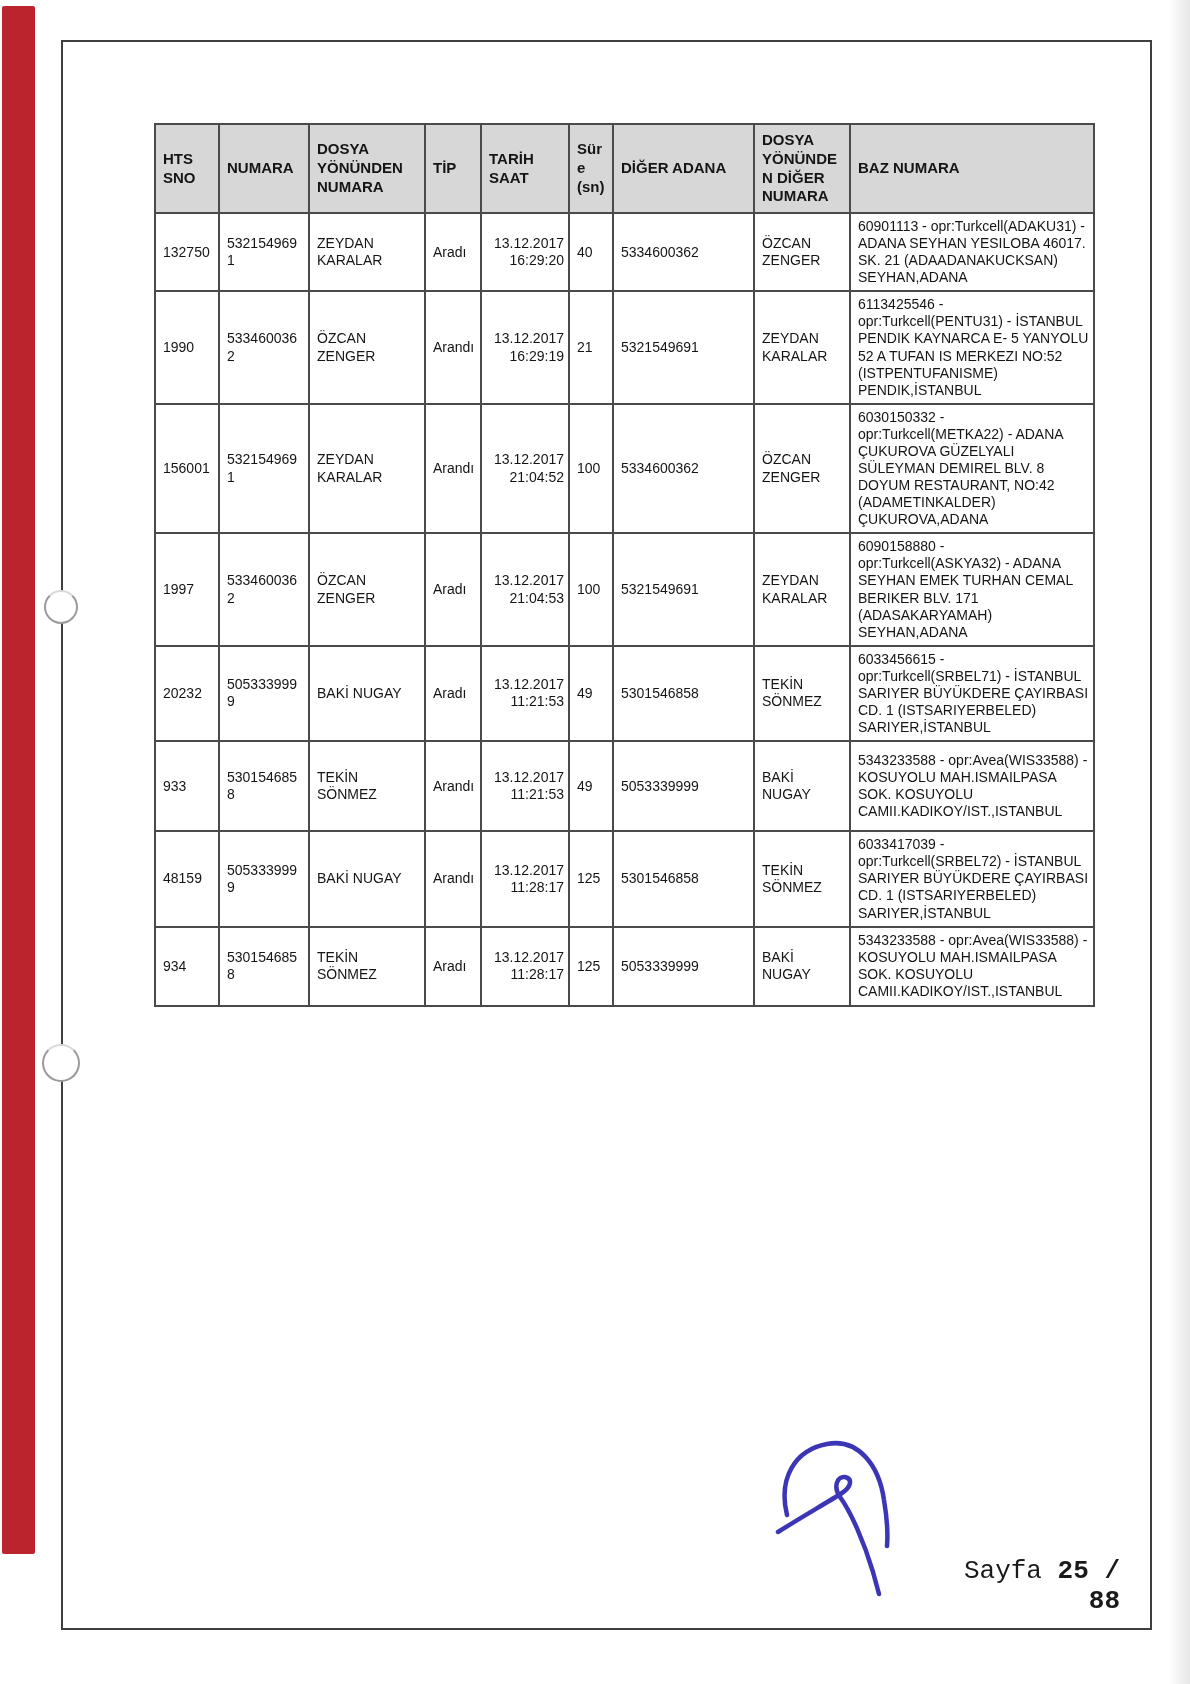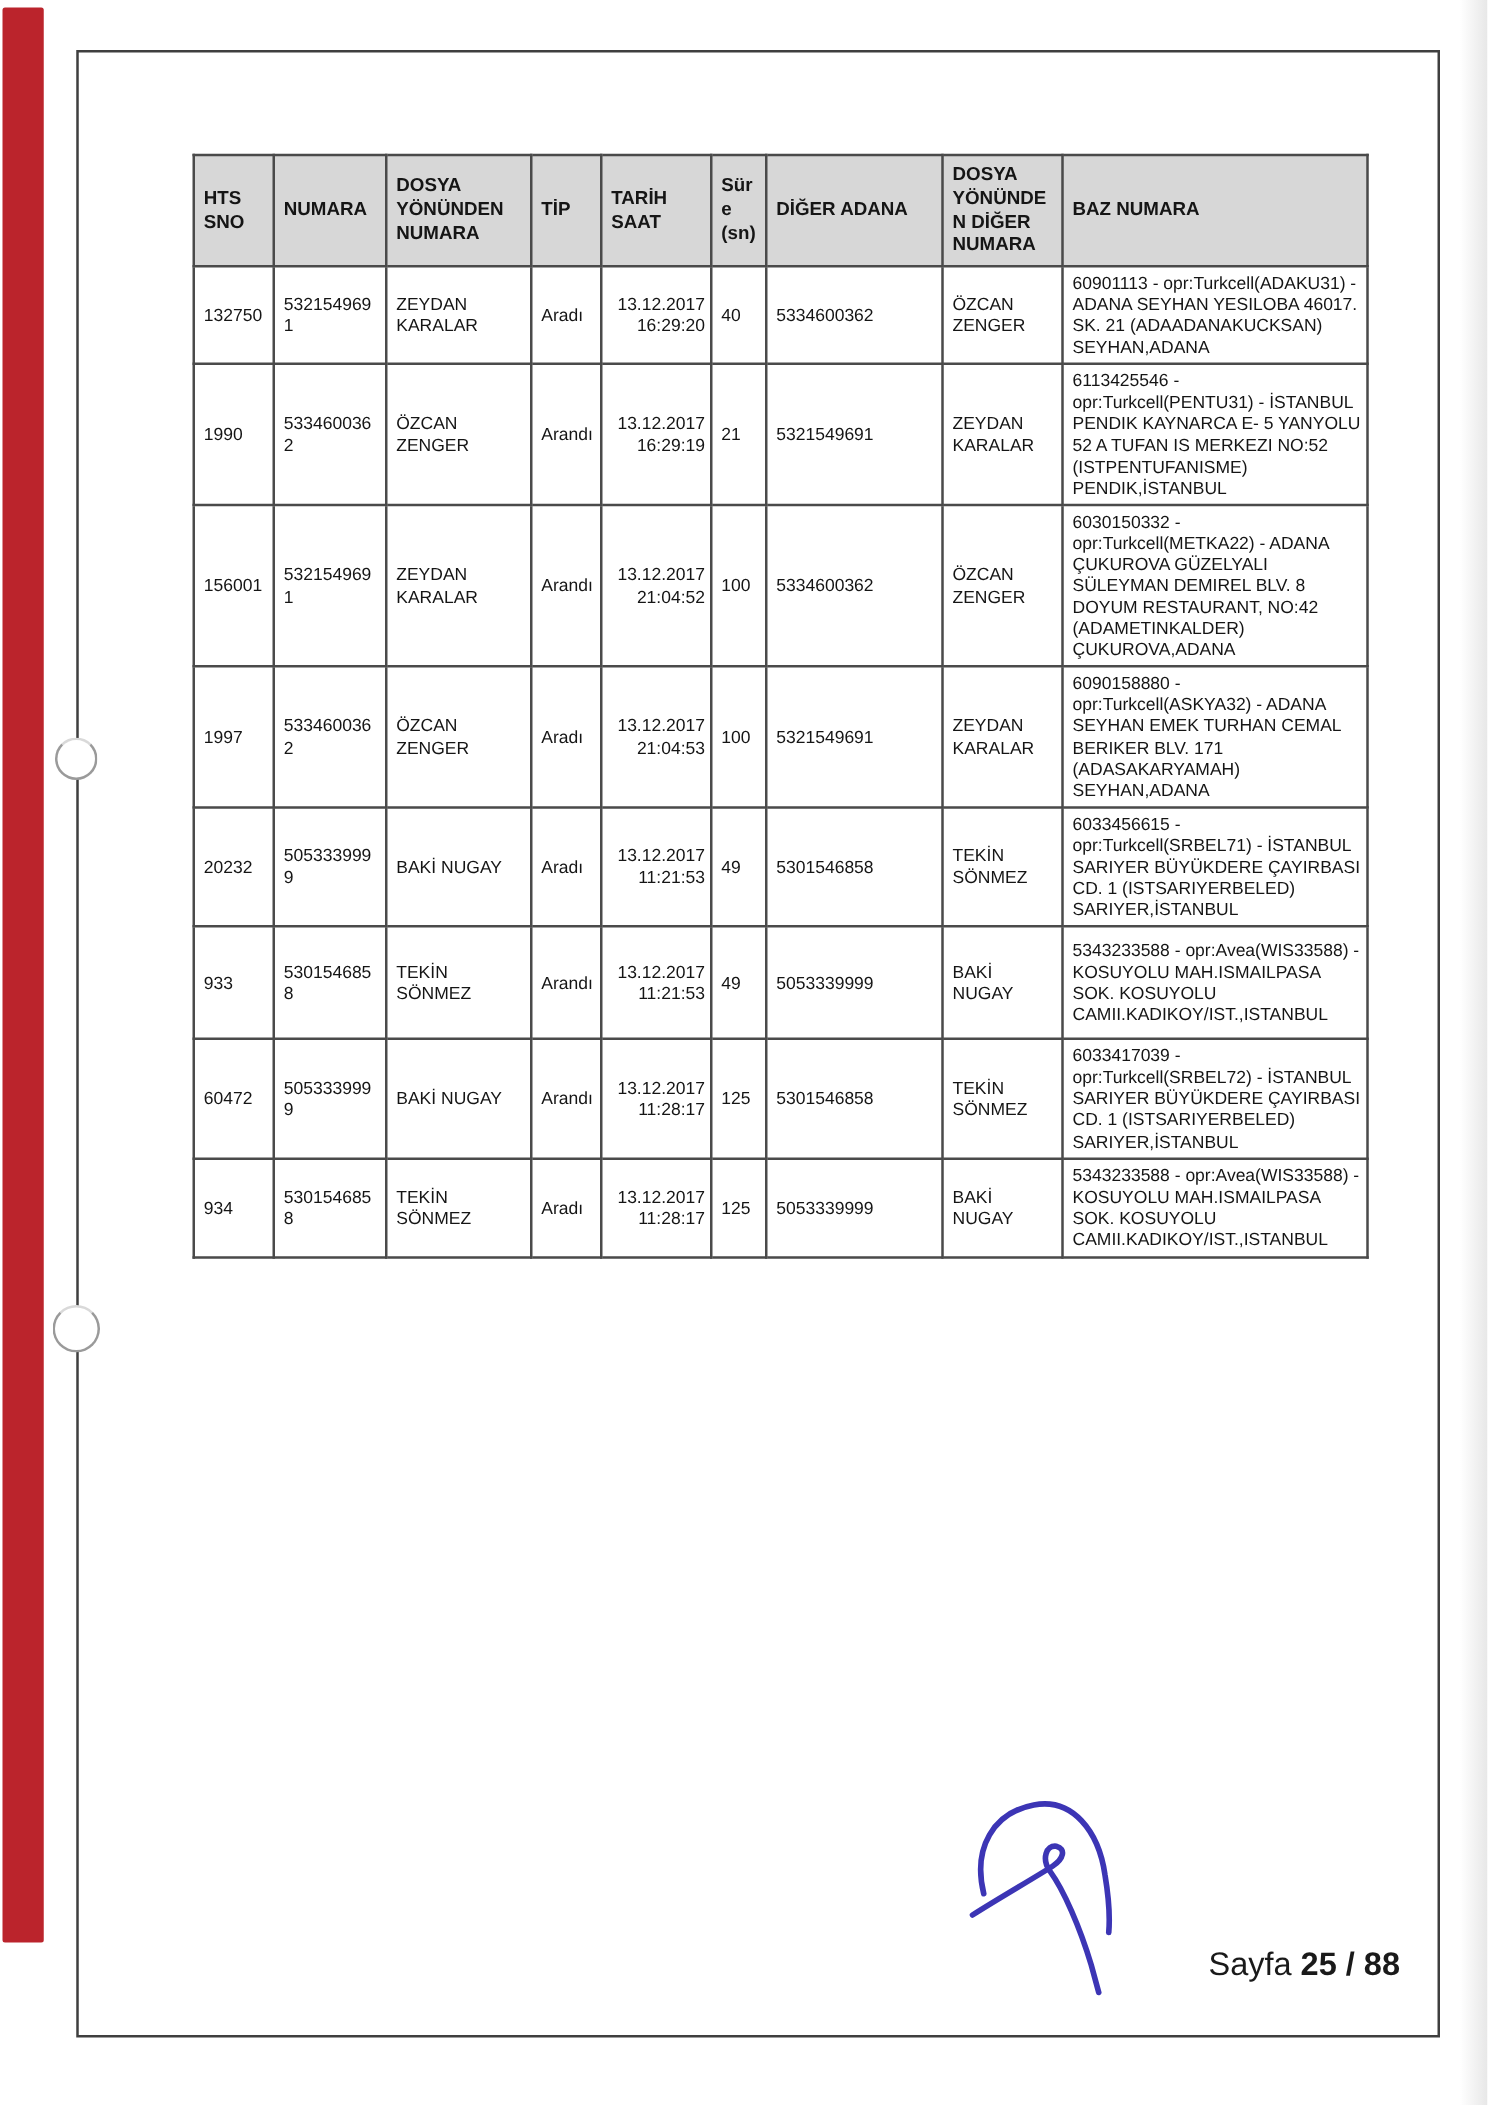--- a/index.html
+++ b/index.html
@@ -36,21 +36,21 @@
   tbody tr:nth-child(3){ height:94px; }
   tbody tr:nth-child(4){ height:82px; }
   tbody tr:nth-child(5){ height:76px; }
   tbody tr:nth-child(6){ height:90px; }
   tbody tr:nth-child(7){ height:68px; }
   tbody tr:nth-child(8){ height:79px; }
 
   .signature-svg { position:absolute; left:700px; top:1400px; z-index:6; }
 
   .page-footer { position:absolute; top:1556px; left:920px; width:200px; text-align:right;
-                 font-family:Liberation Sans, sans-serif; font-size:26px; color:#1a1a1a; }
+                 font-family:Liberation Mono, monospace; font-size:26px; color:#1a1a1a; }
   .page-footer b { font-weight:bold; }
 </style>
 </head>
 <body>
 
 <div class="spine-stripe"></div>
 <div class="scan-edge-right"></div>
 <div class="paper-border"></div>
 <div class="punch-hole hole-1"></div>
 <div class="punch-hole hole-2"></div>
@@ -165,21 +165,21 @@
       <span class="dt">13.12.2017</span>
       <span class="dt">11:21:53</span>
     </td>
     <td>49</td>
     <td>5053339999</td>
     <td>BAKİ NUGAY</td>
     <td class="baz">5343233588 - opr:Avea(WIS33588) - KOSUYOLU MAH.ISMAILPASA SOK. KOSUYOLU CAMII.KADIKOY/IST.,ISTANBUL</td>
   </tr>
 
   <tr>
-    <td>60472</td>
+    <td>48159</td>
     <td>5053339999</td>
     <td>BAKİ NUGAY</td>
     <td>Arandı</td>
     <td>
       <span class="dt">13.12.2017</span>
       <span class="dt">11:28:17</span>
     </td>
     <td>125</td>
     <td>5301546858</td>
     <td>TEKİN SÖNMEZ</td>

